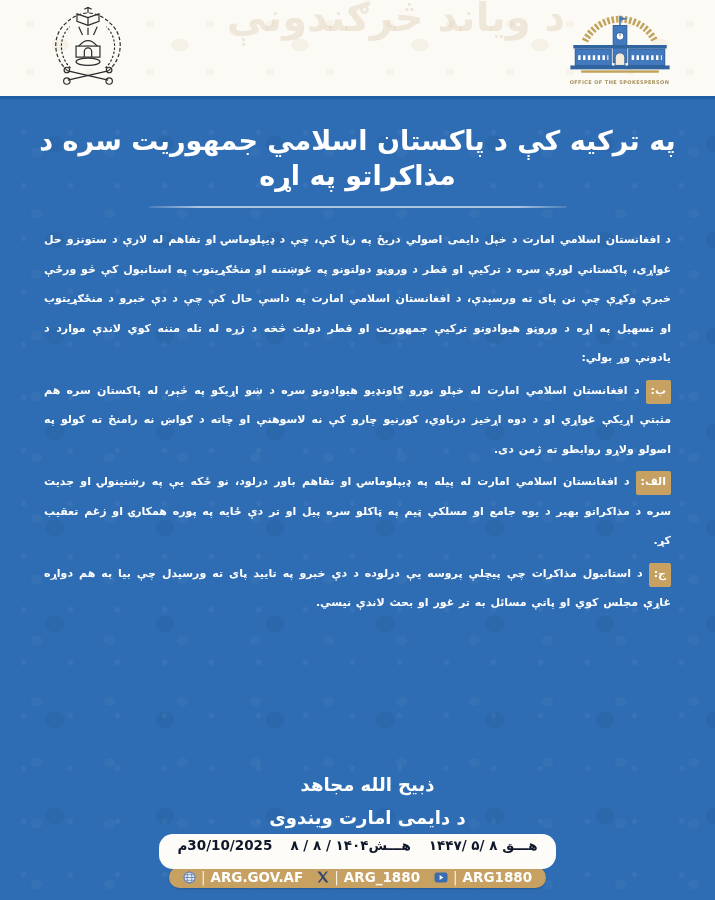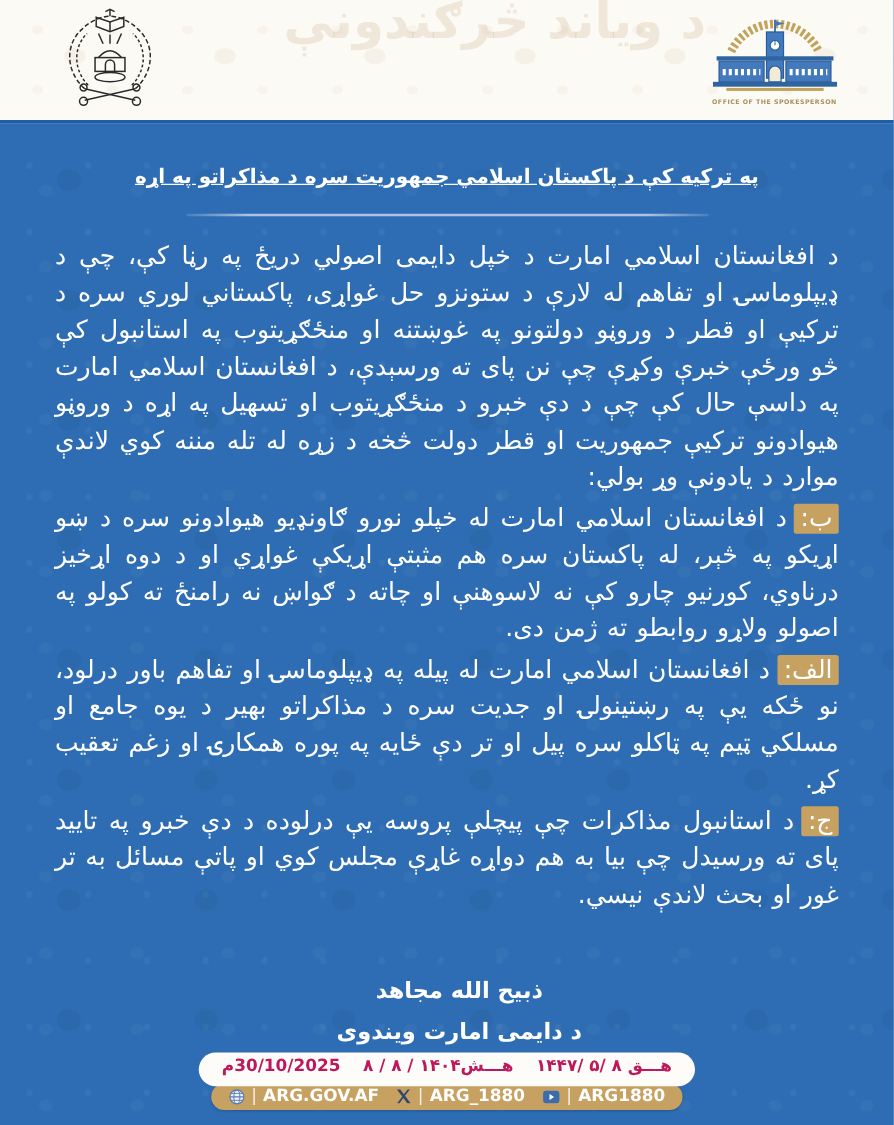--- a/index.html
+++ b/index.html
@@ -40,48 +40,48 @@
   }
   .center-id { position:relative; z-index:1; flex:1; text-align:center; color:#10182e; padding-top:8px; }
   .calligraphy { font-size:21px; font-weight:bold; color:#121721; line-height:24px; }
   .org-en { font-size:12px; font-weight:bold; letter-spacing:0.4px; direction:ltr; margin-top:2px; }
   .office-local { font-size:12px; font-weight:bold; margin-top:4px; }
   .office-en { font-size:9px; font-weight:bold; letter-spacing:0.8px; direction:ltr; margin-top:1px; }
   .logo-right { position:relative; z-index:1; width:120px; text-align:center; }
 
   
   .title-block { flex:0 0 auto; text-align:center; padding-top:24px; color:#ffffff; }
-  .title-line { font-size:16px; font-weight:bold; line-height:35px;text-decoration:underline; }
+  .title-line { font-size:27px; font-weight:bold; line-height:35px; }
   .title-divider {
     width:418px; height:2px; margin:13px auto 0;
     background:linear-gradient(to right, rgba(210,220,235,0.15), rgba(215,225,240,0.75) 12%, rgba(215,225,240,0.75) 88%, rgba(210,220,235,0.15));
     border-radius:2px;
   }
 
   
   .body { flex:1 1 auto; padding:17px 44px 0; color:#ffffff; overflow:hidden; }
   .body p {
-    direction:rtl; text-align:justify; font-size:20px; font-weight:normal;
+    direction:rtl; text-align:justify; font-size:11px; font-weight:bold;
     line-height:29.5px; margin-bottom:3px; word-spacing:1px;
   }
   .tag {
     display:inline-block; background:#c7a161; color:#ffffff;
     padding:0 5px 2px; margin-left:6px; border-radius:2px; line-height:22px;
   }
 
   
   .signature { flex:0 0 auto; text-align:center; color:#ffffff; margin-top:6px;padding-left:20px; }
   .signature div { font-size:18px; font-weight:bold; line-height:33px; }
 
   
   .footer { flex:0 0 auto; margin-top:auto; padding-bottom:12px; display:flex; flex-direction:column; align-items:center; }
   .date-pill {
     direction:ltr; display:flex; align-items:center; gap:18px;
-    background:#fdfcf8; border-radius:14px; padding:3px 18px 8px;
-    color:#be185d; font-weight:bold; font-size:13.5px; z-index:2;
+    background:#fdfcf8; border-radius:14px; padding:3px 18px 16px;
+    color:#0f172a; font-weight:bold; font-size:13.5px; z-index:2;
   }
   .date-pill span { white-space:nowrap; }
   .social-bar {
     direction:ltr; display:flex; align-items:center; gap:14px;
     background:#c7a161; border-radius:12px; padding:2px 14px 3px;
     margin-top:-2px; color:#ffffff; font-weight:bold; font-size:13.5px;
     box-shadow:0 1px 2px rgba(0,30,70,0.25);
   }
   .social-item { display:flex; align-items:center; gap:5px; white-space:nowrap; }
   .sep { color:rgba(255,255,255,0.85); font-weight:normal; }

